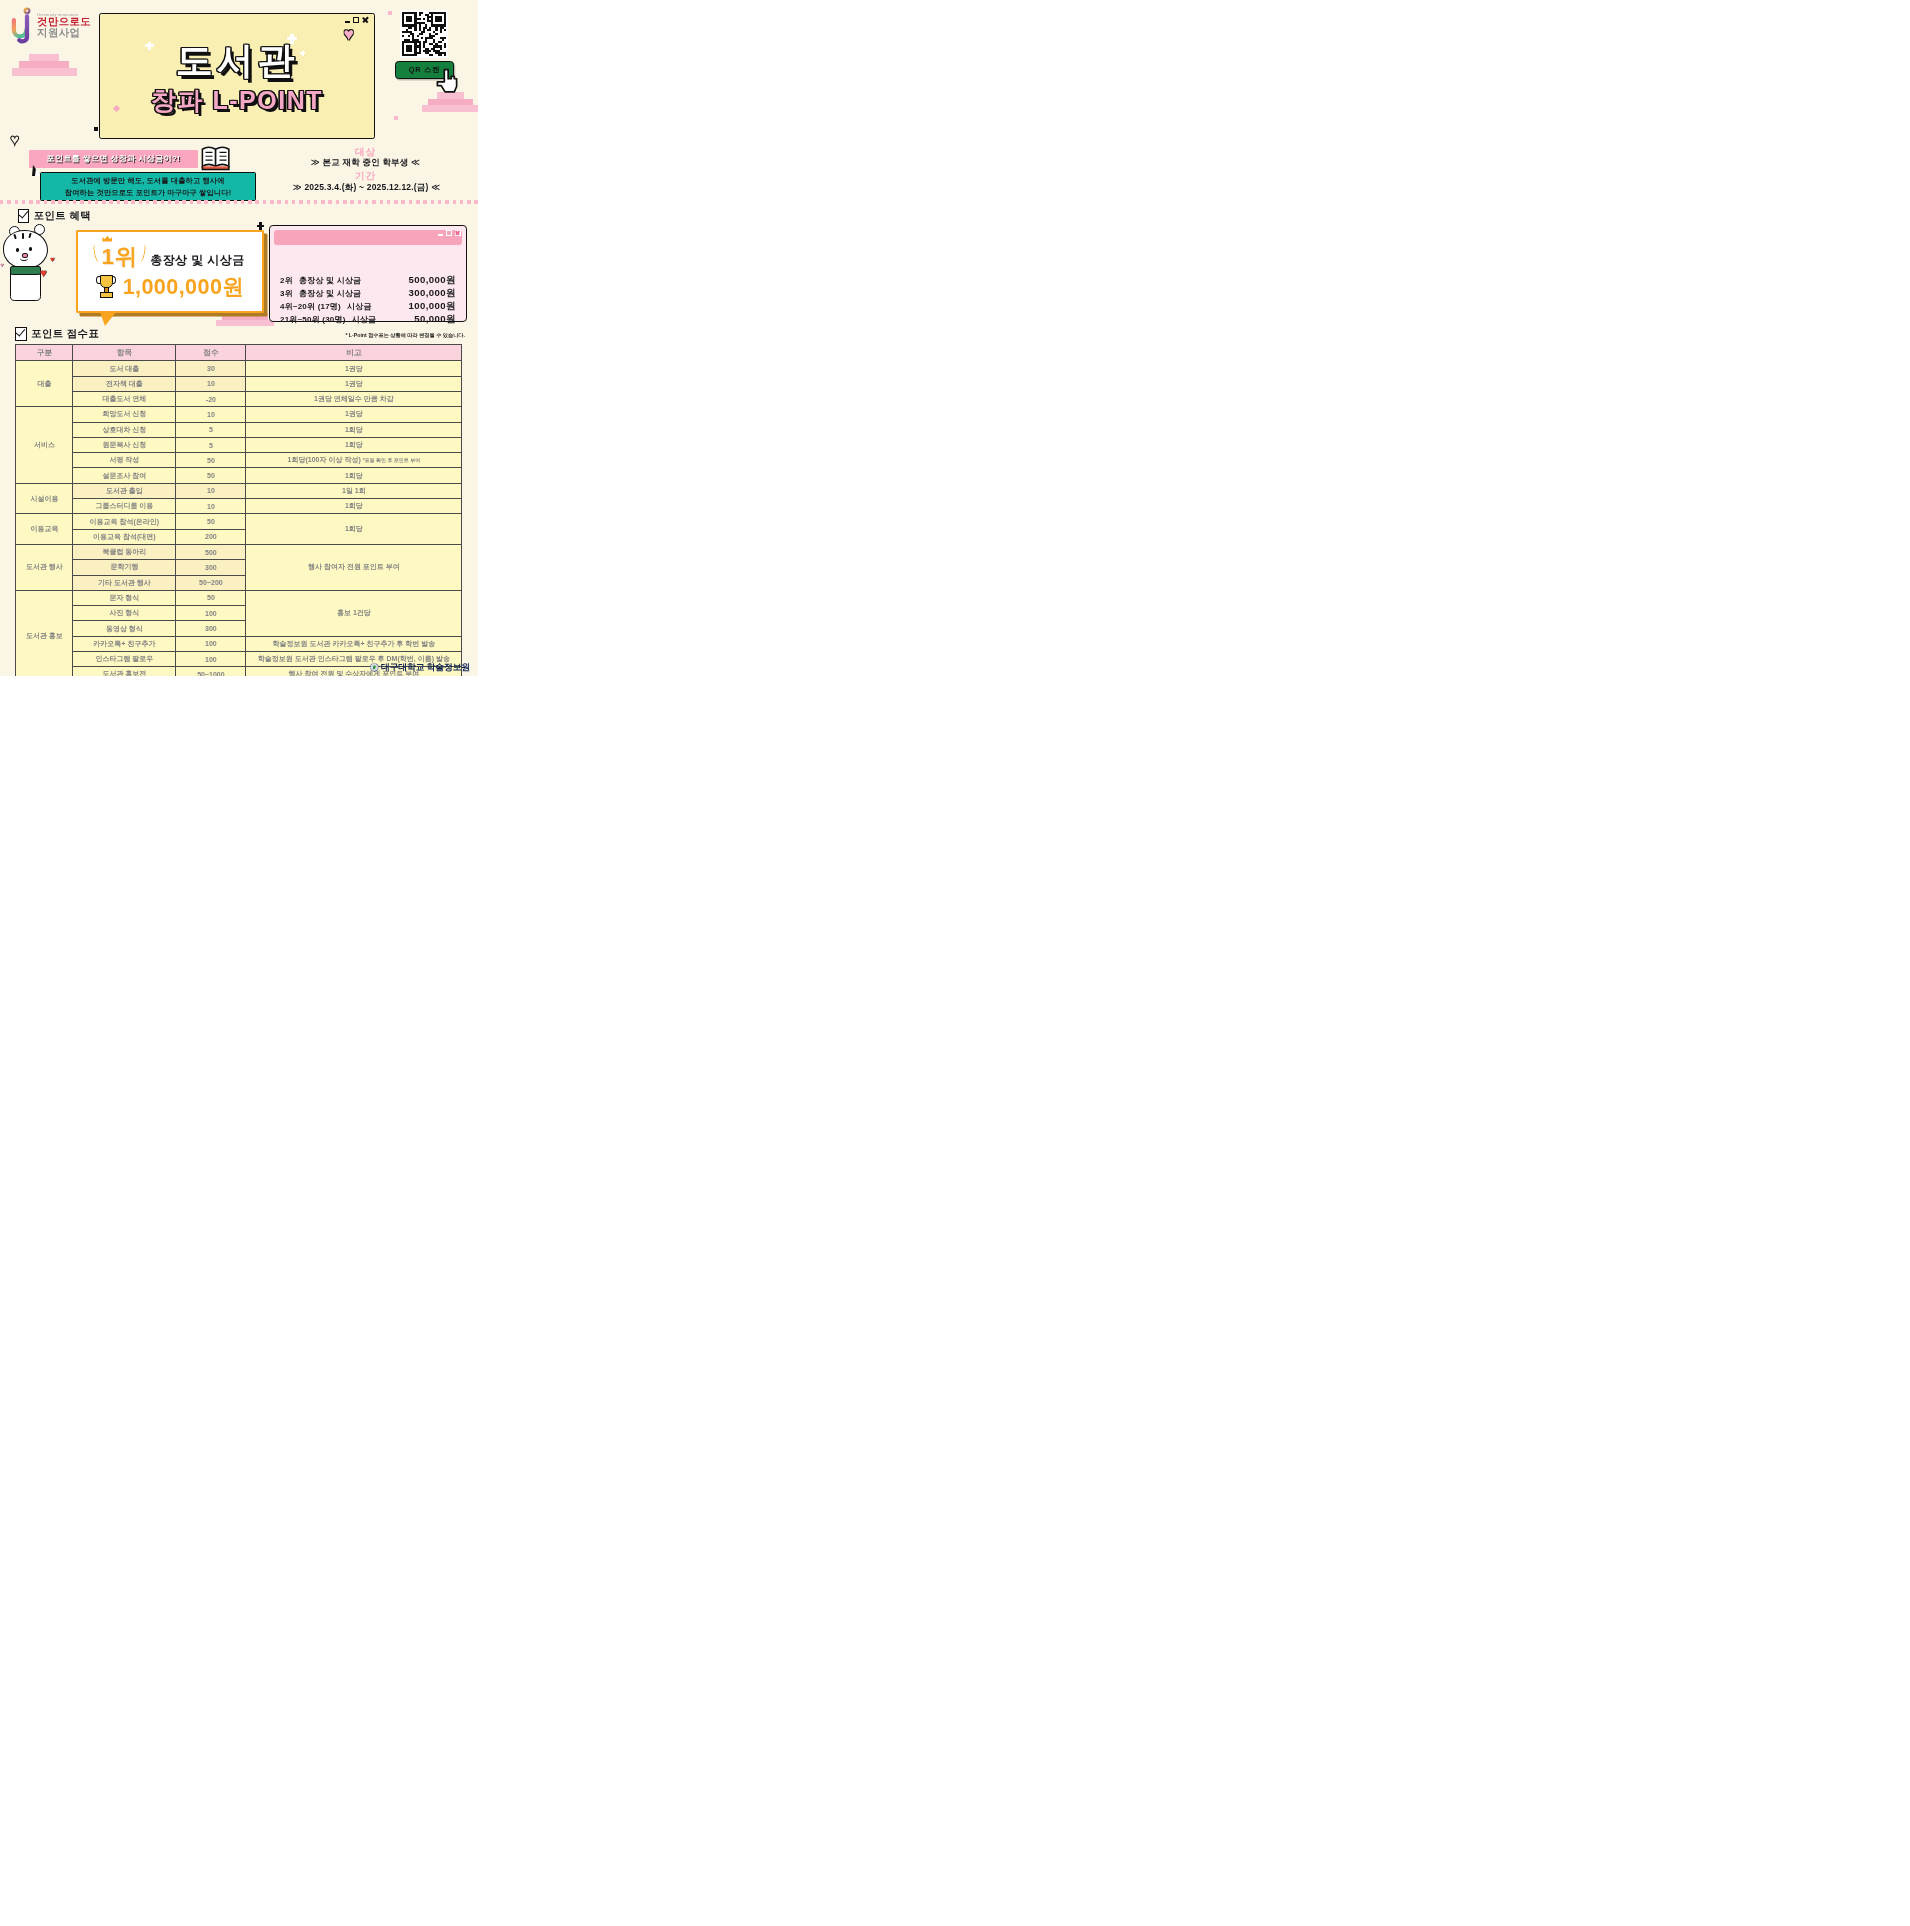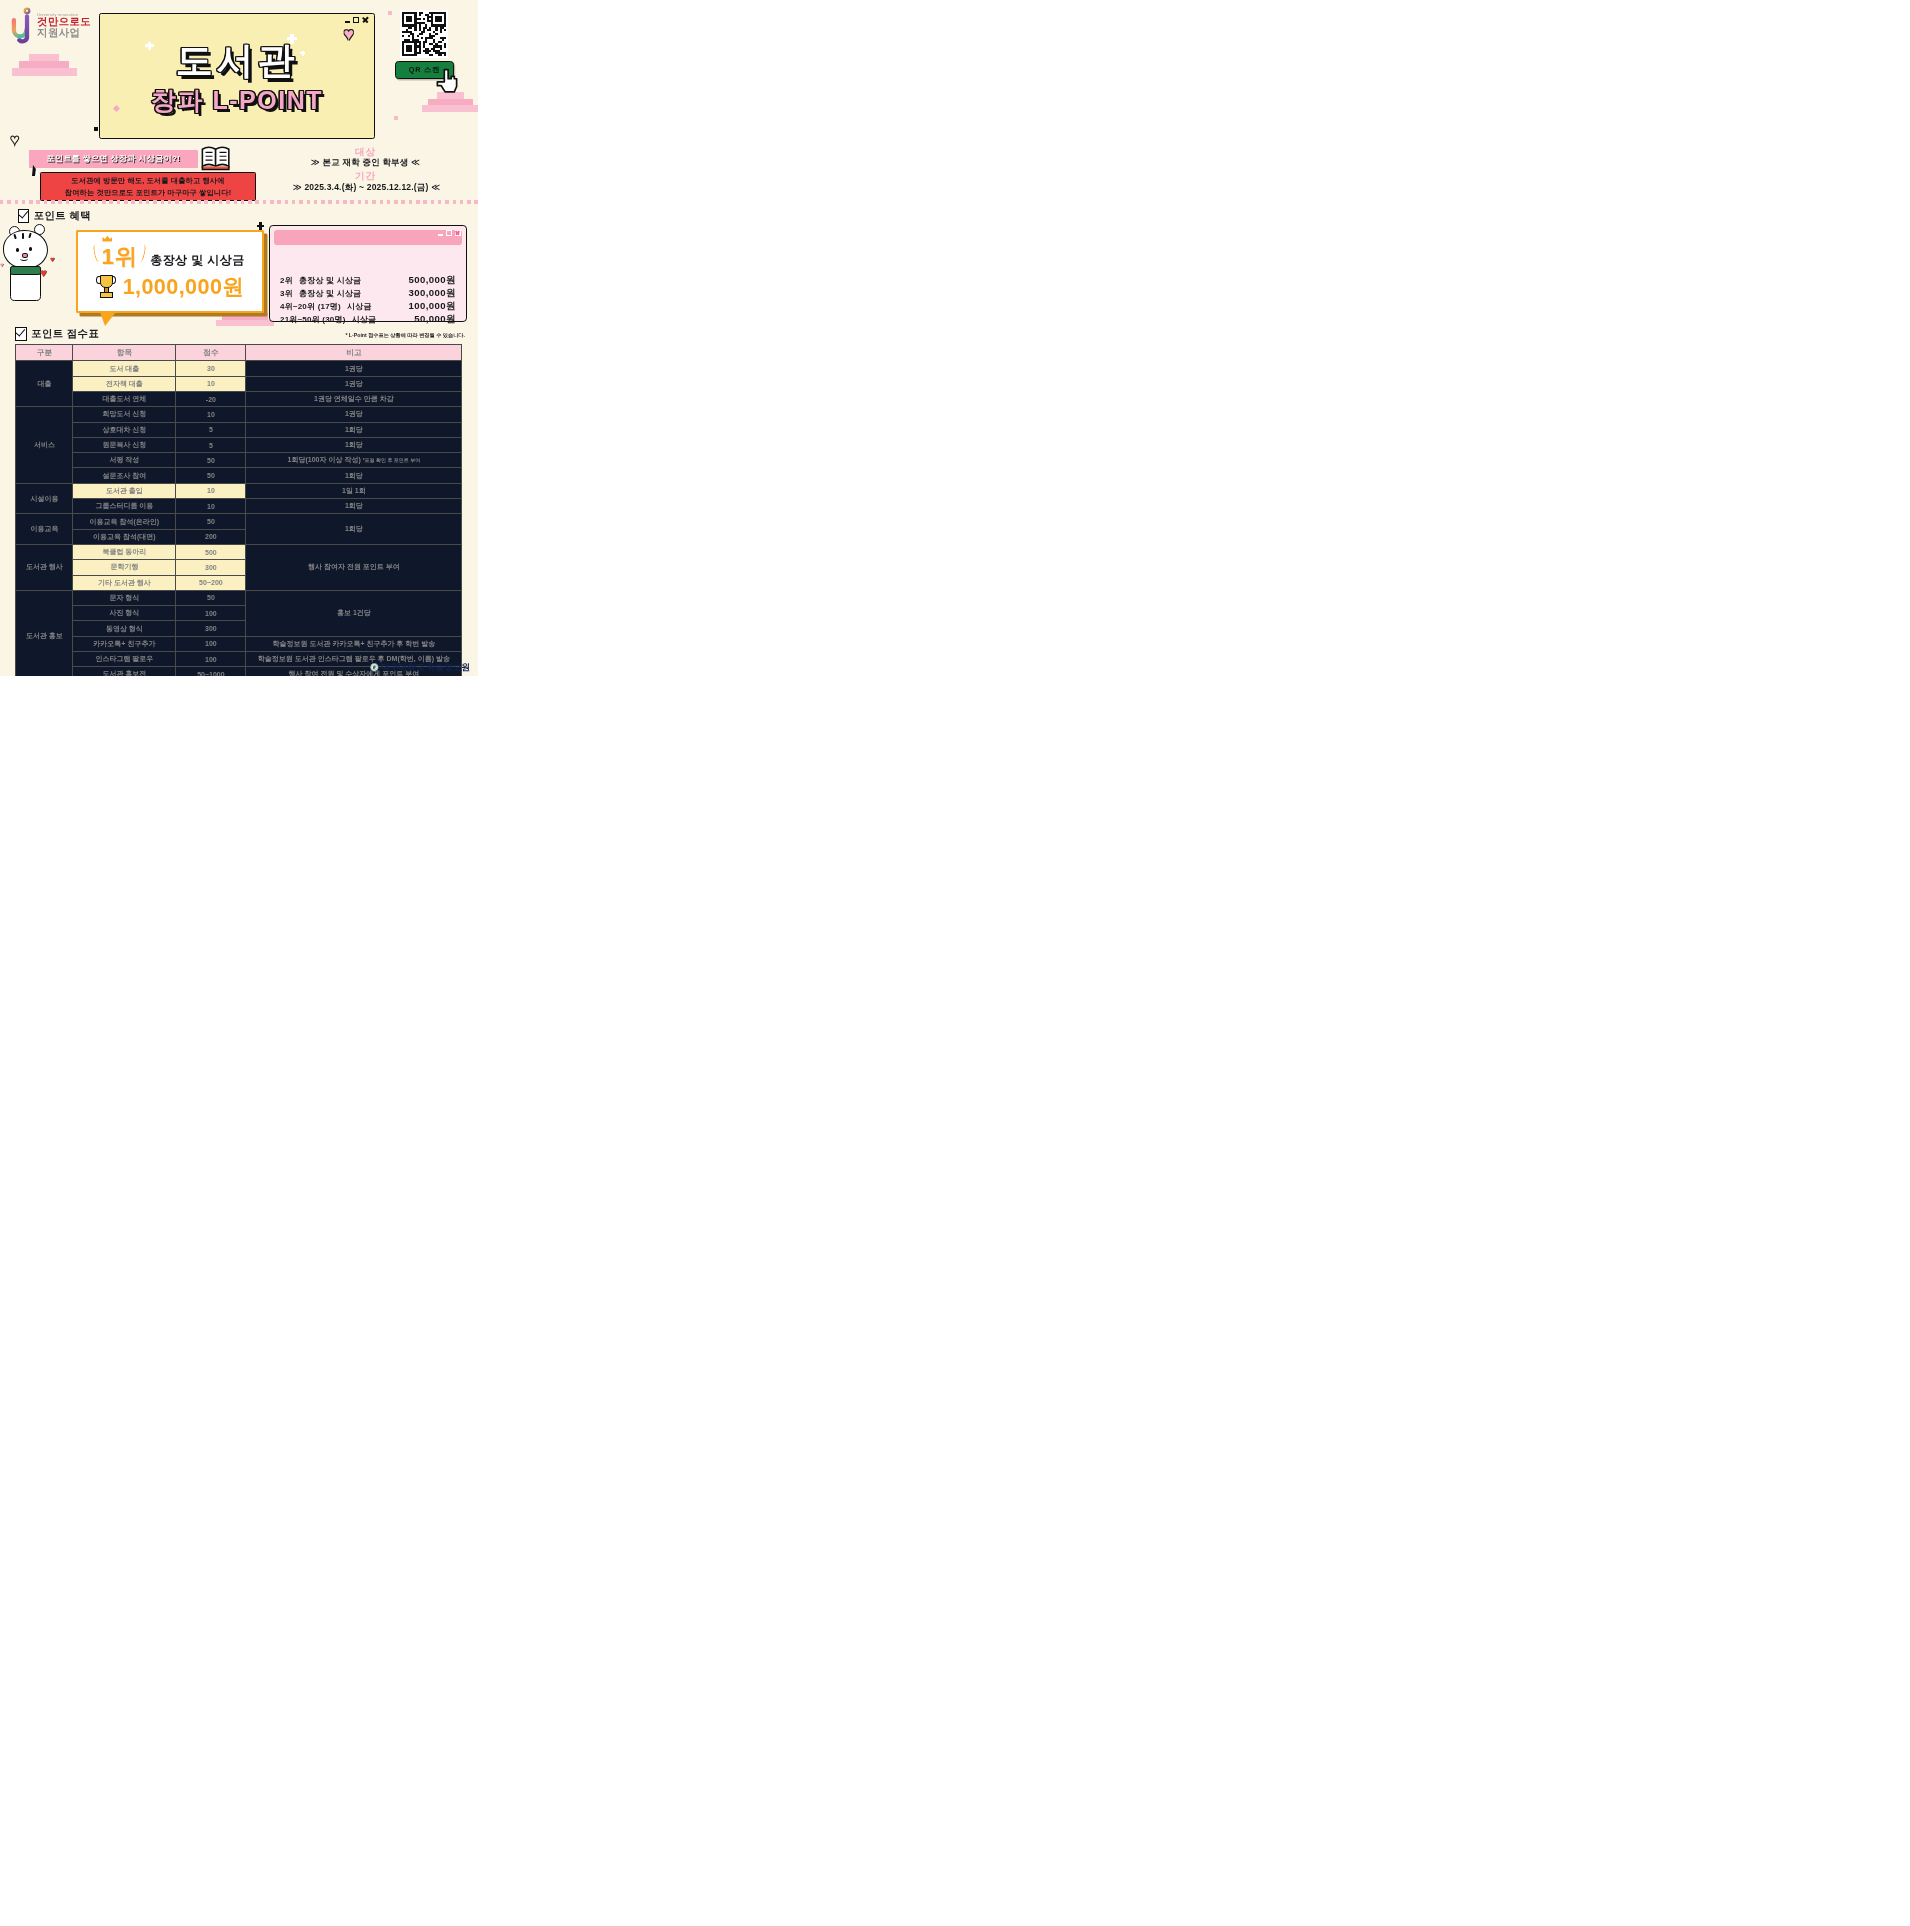--- a/index.html
+++ b/index.html
@@ -55,21 +55,21 @@
     display:grid;grid-template-columns:repeat(21,1fr);grid-template-rows:repeat(21,1fr);}
   .qr b{background:#101010;}
   .qr-btn{left:395px;top:61px;width:57px;height:16px;background:#15803d;border:1.5px solid #101010;
     border-radius:3.5px;display:flex;align-items:center;justify-content:center;
     font-size:7.3px;font-weight:900;color:#101010;letter-spacing:0.8px;box-shadow:1.2px 1.5px 0 #10101040;}
 
   
   .banner{left:29px;top:150px;width:169px;height:17.7px;background:#F9A6BE;
     display:flex;align-items:center;justify-content:center;font-size:8px;font-weight:900;color:#fff;
     letter-spacing:0.4px;text-shadow:0.8px 0.8px 0 #101010;border-radius:1.2px;}
-  .white-box{left:40px;top:172px;width:214px;height:27px;background:#ef4444;border:1.5px solid #101010;border-radius:1.5px;
+  .white-box{left:40px;top:172px;width:214px;height:27px;background:#14b8a6;border:1.5px solid #101010;border-radius:1.5px;
     display:flex;flex-direction:column;align-items:center;justify-content:center;
     font-size:7.3px;font-weight:900;color:#17181c;line-height:11.2px;letter-spacing:0.1px;}
   .bubble-tail{left:32px;top:165px;width:0;height:0;border-left:1.5px solid transparent;
     border-right:8.5px solid transparent;border-bottom:11.6px solid #101010;}
   .bubble-tail i{position:absolute;left:1.5px;top:3.1px;width:0;height:0;display:block;
     border-left:0.8px solid transparent;border-right:5.4px solid transparent;border-bottom:8.5px solid #fff;}
 
   
   .pink-label{color:#F9A6C0;font-size:9.6px;font-weight:900;text-align:center;letter-spacing:0.8px;}
   .black-line{color:#17181c;font-size:8.5px;font-weight:900;text-align:center;letter-spacing:0.2px;white-space:nowrap;}
@@ -130,21 +130,21 @@
   .pw-controls{position:absolute;right:5.4px;top:4.2px;display:flex;gap:3.1px;align-items:flex-start;--wc:#fff;}
   .pw-rows{position:absolute;left:10px;right:10px;top:24px;bottom:3.1px;display:flex;flex-direction:column;justify-content:space-around;margin-top:24px;}
   .pw-row{display:flex;align-items:center;}
   .pw-rank{font-size:8px;font-weight:900;color:#17181c;margin-right:6.2px;letter-spacing:0.2px;}
   .pw-desc{font-size:8px;font-weight:900;color:#17181c;letter-spacing:0.2px;}
   .pw-amount{margin-left:auto;font-size:9.6px;font-weight:900;color:#17181c;letter-spacing:0.4px;}
 
   
   .table-note{font-size:5.2px;font-weight:700;color:#222;text-align:right;}
   table.score{border-collapse:collapse;table-layout:fixed;width:447px;
-    font-weight:700;color:#838383;background:#0f172a;}
+    font-weight:700;color:#838383;background:#fef9c3;}
   table.score th,table.score td{border:0.8px solid #4A4A4A;text-align:center;vertical-align:middle;
     padding:0 1.5px;overflow:hidden;}
   table.score{border:1.2px solid #3d3d3d;}
   table.score th{background:#FAD3DD;font-size:7.7px;height:15.4px;font-weight:700;}
   table.score td{font-size:7px;height:14.3px;}
   td.hl{background:#FAF0C2;}
   td.note{font-size:6.5px;}
   .note-sub{font-size:5px;}
 
   

